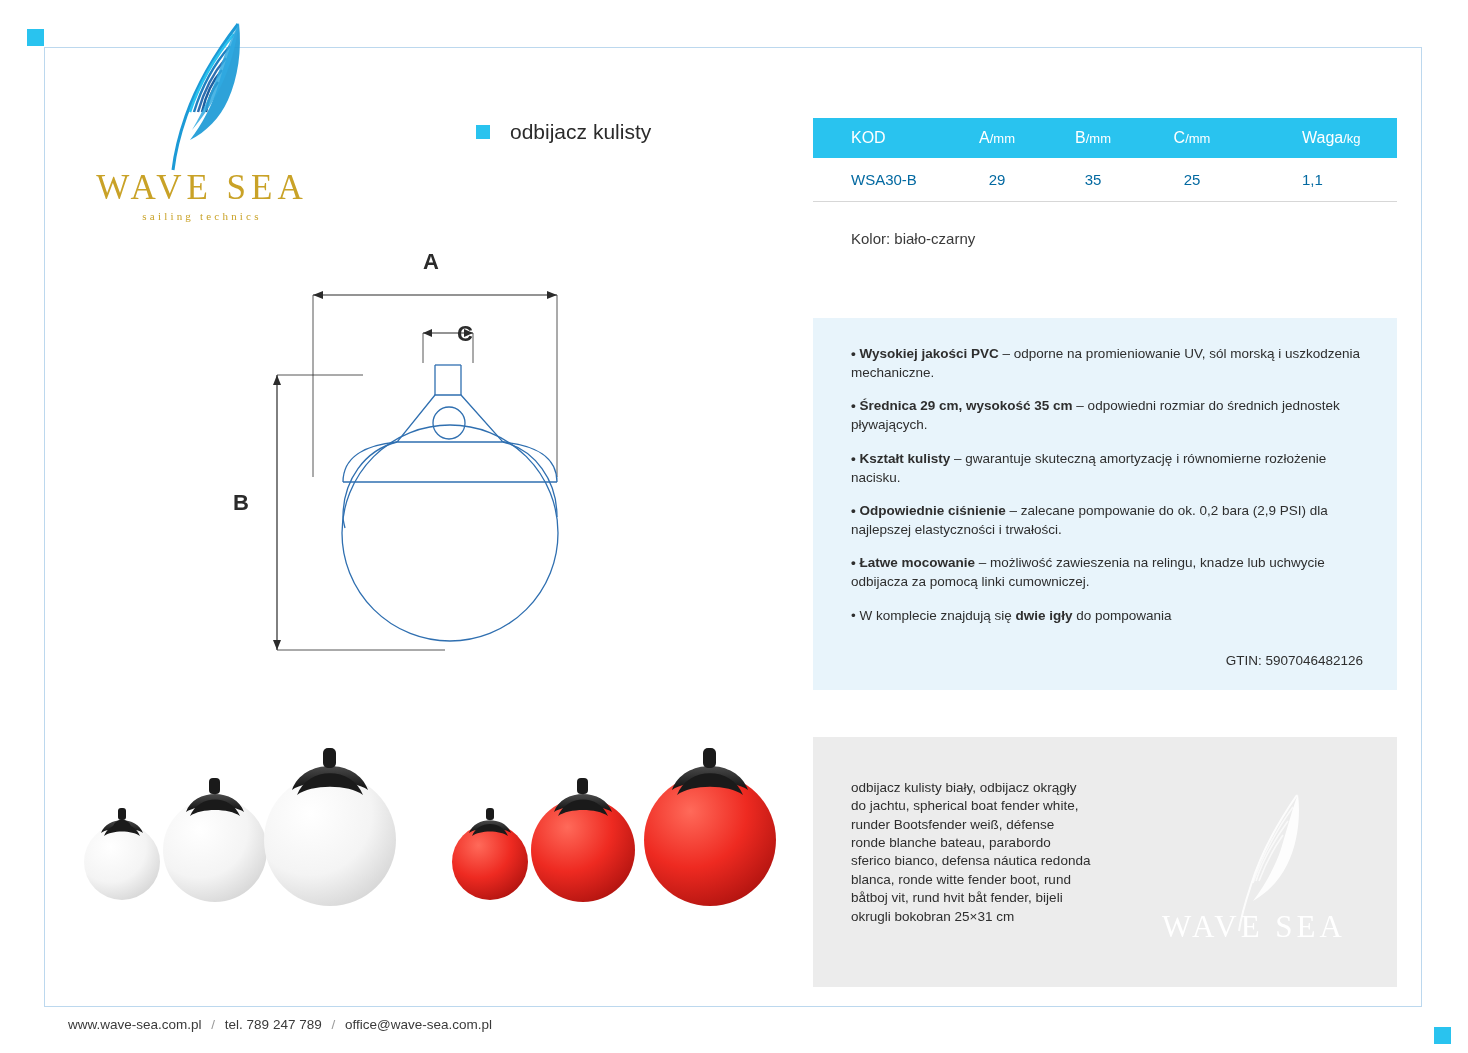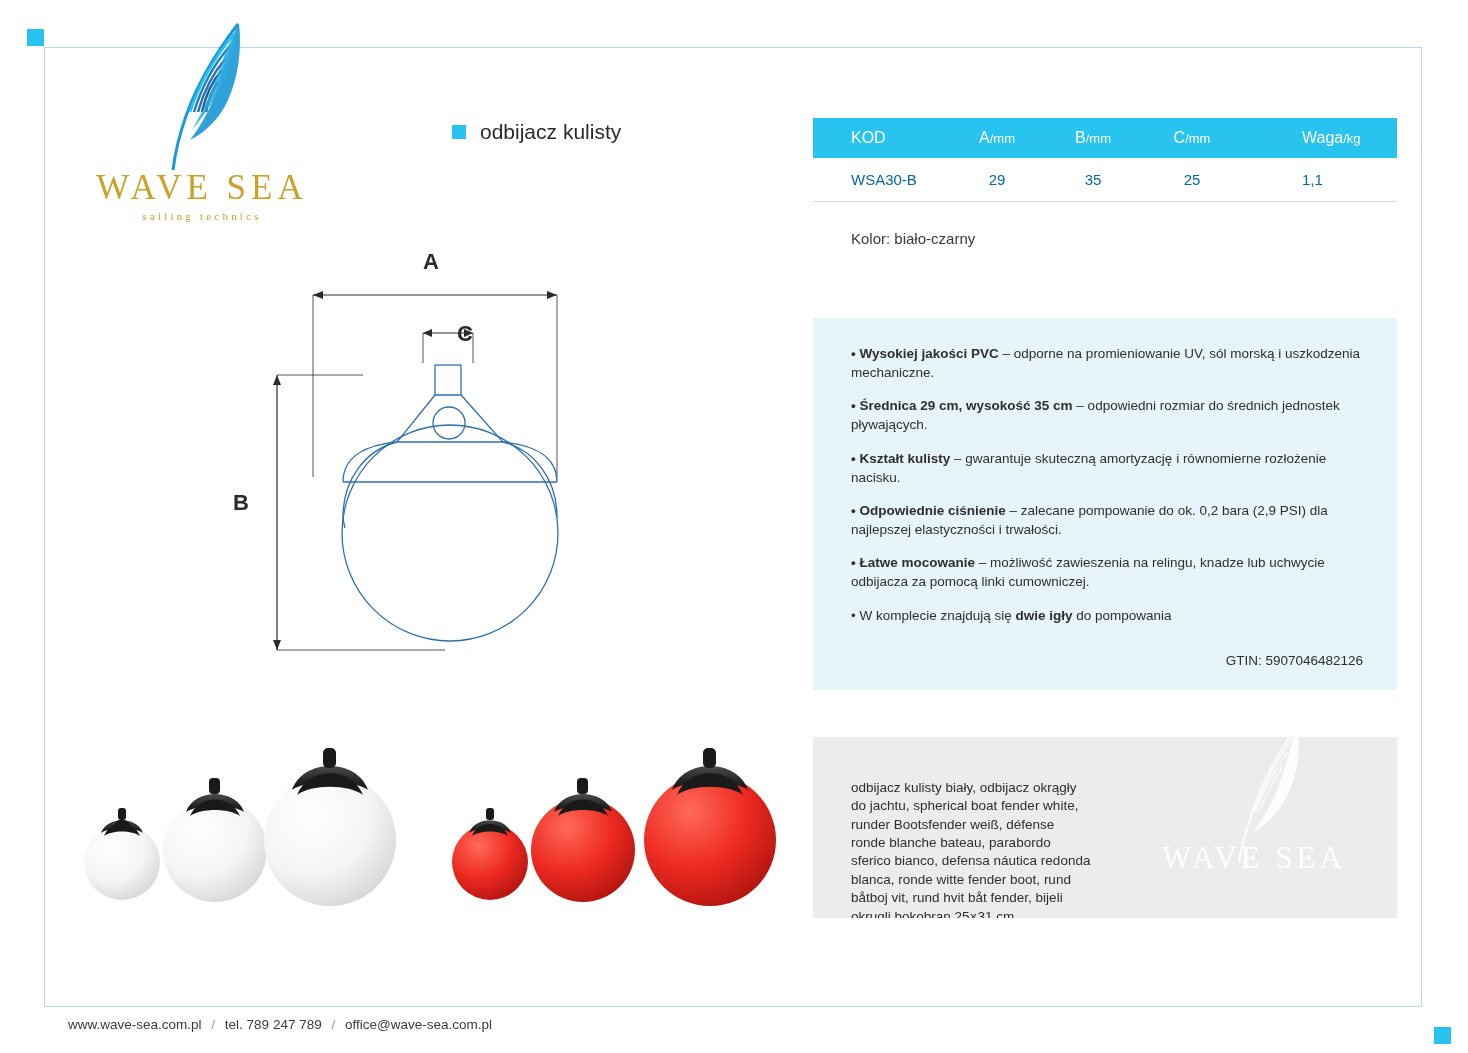--- a/index.html
+++ b/index.html
@@ -69,25 +69,25 @@
     text-align: center;
     font-family: "Liberation Serif", serif;
     font-size: 11px;
     letter-spacing: 3.2px;
     color: #c9a227;
   }
 
   
   .title-row {
     position: absolute;
-    left: 452px;
+    left: 476px;
     top: 120px;
     display: flex;
     align-items: center;
-    gap: 14px;
+    gap: 20px;
   }
   .title-bullet {
     width: 14px;
     height: 14px;
     background: #29c3ef;
     display: inline-block;
   }
   .title-text {
     font-size: 21px;
     color: #2b2b2b;
@@ -158,21 +158,21 @@
     font-size: 13.5px;
     color: #2e2e2e;
   }
 
   
   .descbox {
     position: absolute;
     left: 813px;
     top: 737px;
     width: 584px;
-    height: 181px;
+    height: 250px;
     background: #ececec;
     box-sizing: border-box;
     padding: 42px 0 0 38px;
     overflow: hidden;
   }
   .desc-text {
     font-size: 13.5px;
     line-height: 1.36;
     color: #2e2e2e;
     width: 300px;

